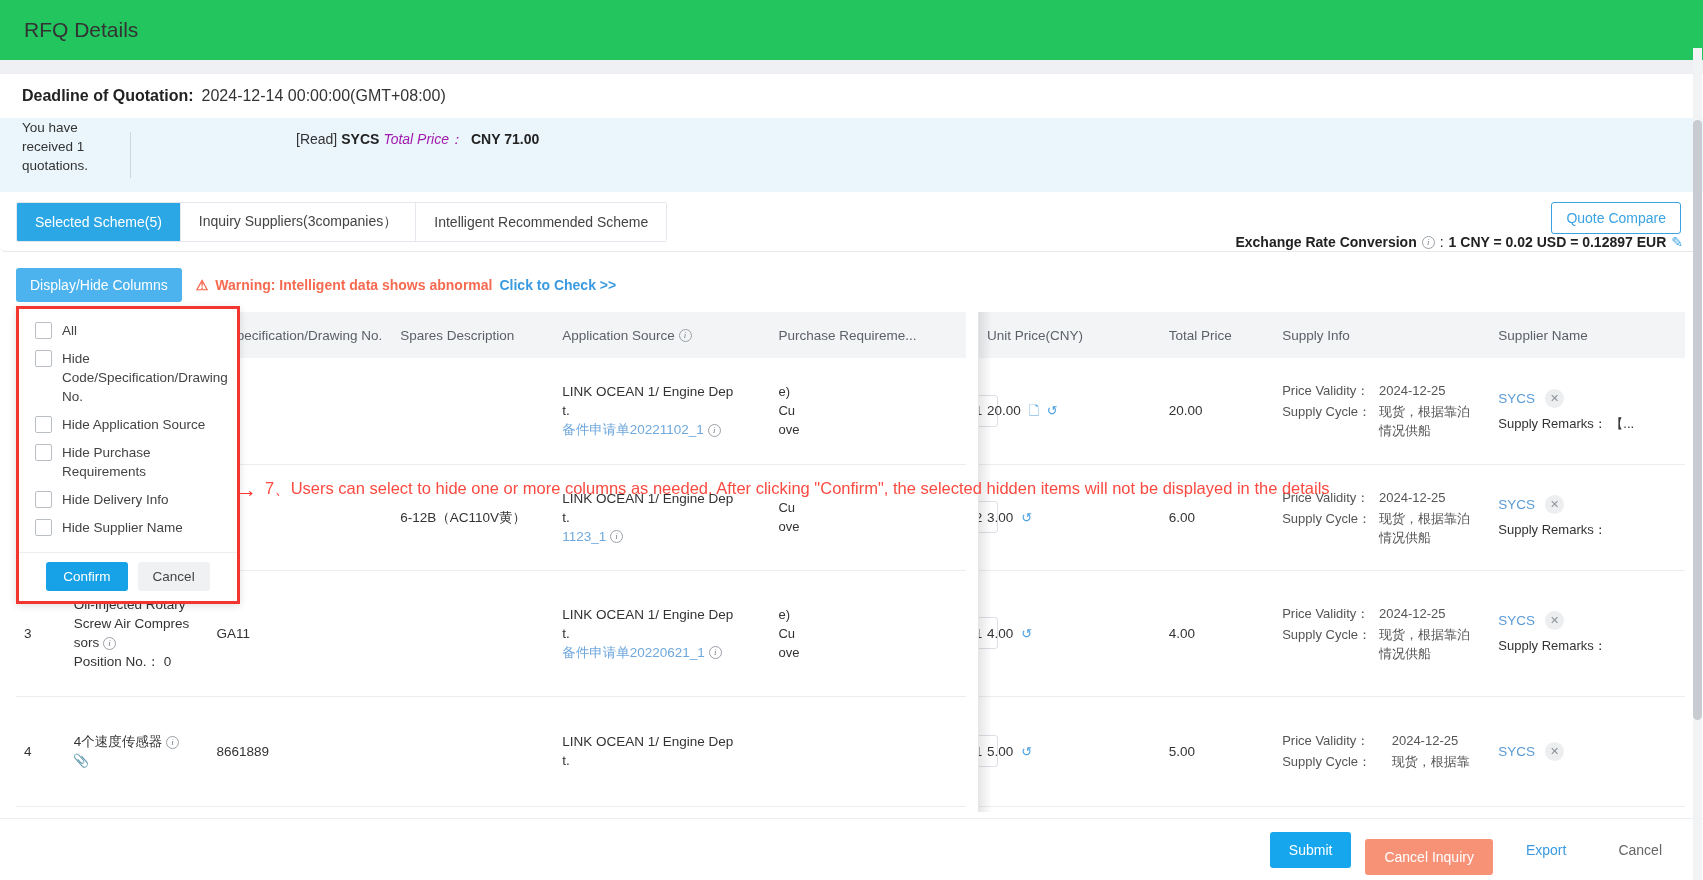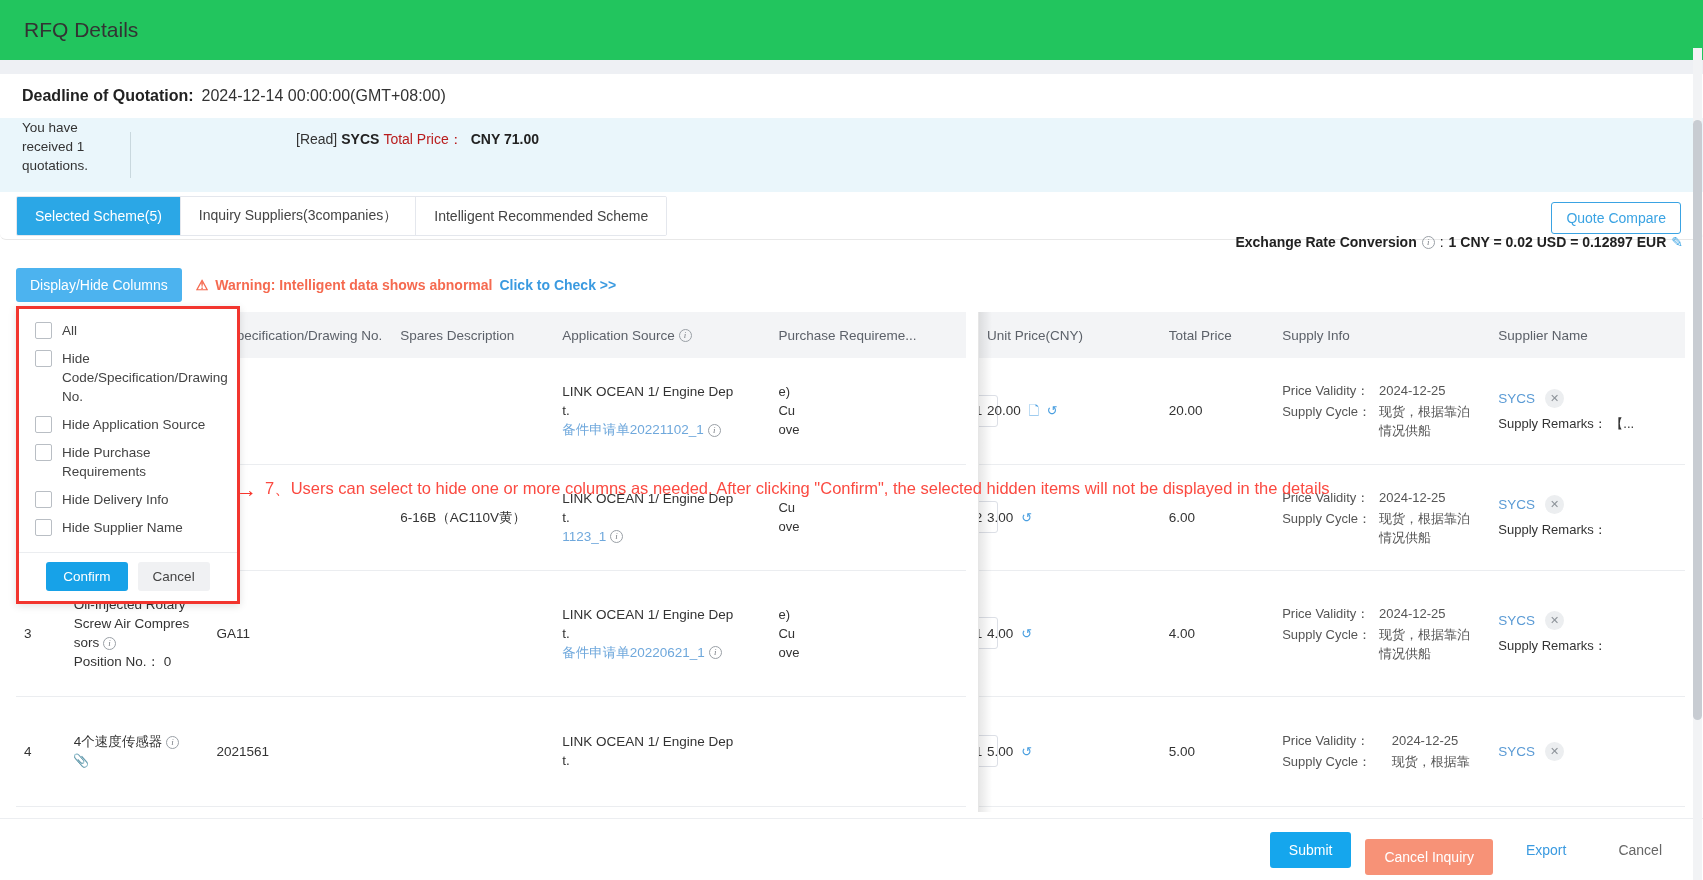--- a/index.html
+++ b/index.html
@@ -86,28 +86,28 @@
     flex: 1;
     display: flex;
     align-items: flex-start;
     padding-top: 13px;
     padding-left: 165px;
     box-sizing: border-box;
     font-size: 14px;
   }
   .quotebanner .center .read { color: #333; }
   .quotebanner .center .sycs { font-weight: bold; color: #222; margin: 0 4px; }
-  .quotebanner .center .tp { color: #b91c1c; }
+  .quotebanner .center .tp { color: #a21caf; font-style: italic; }
   .quotebanner .center .amt { font-weight: bold; color: #222; margin-left: 8px; }
 
   
   .tabsrow {
     position: relative;
     background: #fff;
-    height: 48px;
+    height: 60px;
     padding-left: 16px;
     box-sizing: border-box;
     display: flex;
     align-items: center;
     border-bottom: 1px solid #e8e8e8;
     border-radius: 6px;
   }
   .tabs {
     display: flex;
     align-items: stretch;
@@ -576,21 +576,21 @@
               <span>Supply Remarks：</span>
               <span>【...</span>
             </div>
           </td>
         </tr>
 
         <tr style="height:106px;">
           <td>2</td>
           <td></td>
           <td></td>
-          <td>6-16B（AC110V黄）</td>
+          <td>6-12B（AC110V黄）</td>
           <td>
             <div>LINK OCEAN 1/ Engine Dep</div>
             <div>t.</div>
             <div>
               <span class="link">1123_1</span>
               <span class="icon-i">i</span>
             </div>
           </td>
           <td class="purreq">
             <div>Cu</div>
@@ -683,21 +683,21 @@
 
         <tr style="height:110px;">
           <td>4</td>
           <td>
             <div>
               <span>4个速度传感器</span>
               <span class="icon-i">i</span>
             </div>
             <div class="clip-icon">📎</div>
           </td>
-          <td>2021561</td>
+          <td>8661889</td>
           <td></td>
           <td>
             <div>LINK OCEAN 1/ Engine Dep</div>
             <div>t.</div>
           </td>
           <td class="purreq"></td>
           <td>
             <div class="qtybox">1</div>
           </td>
           <td>

